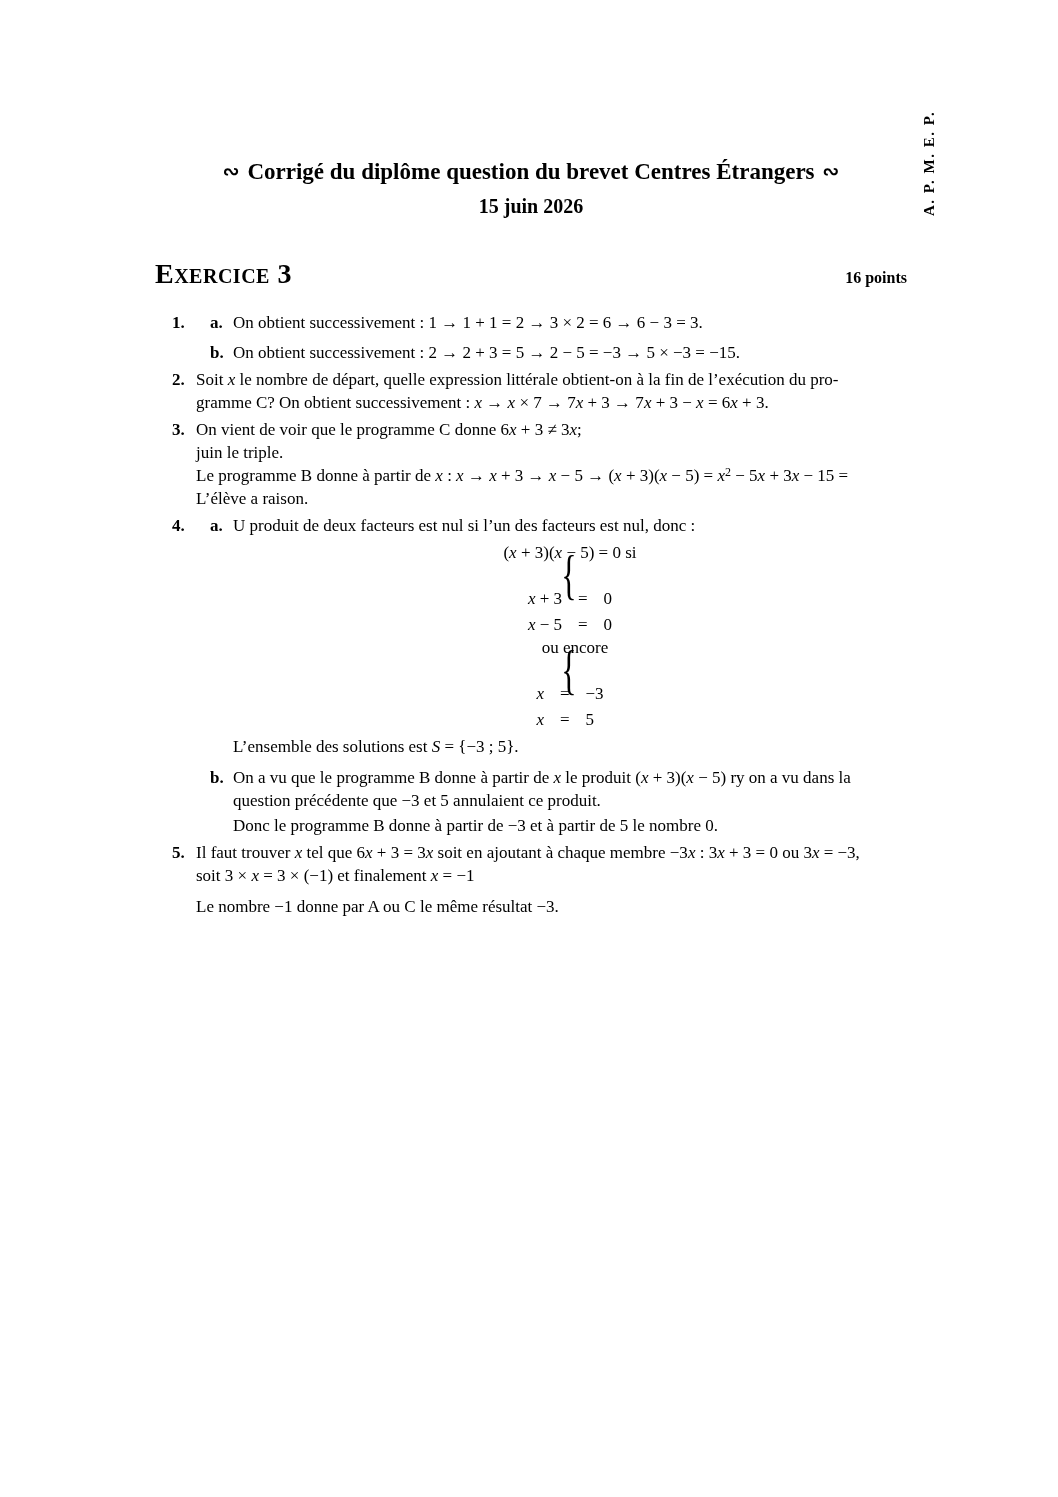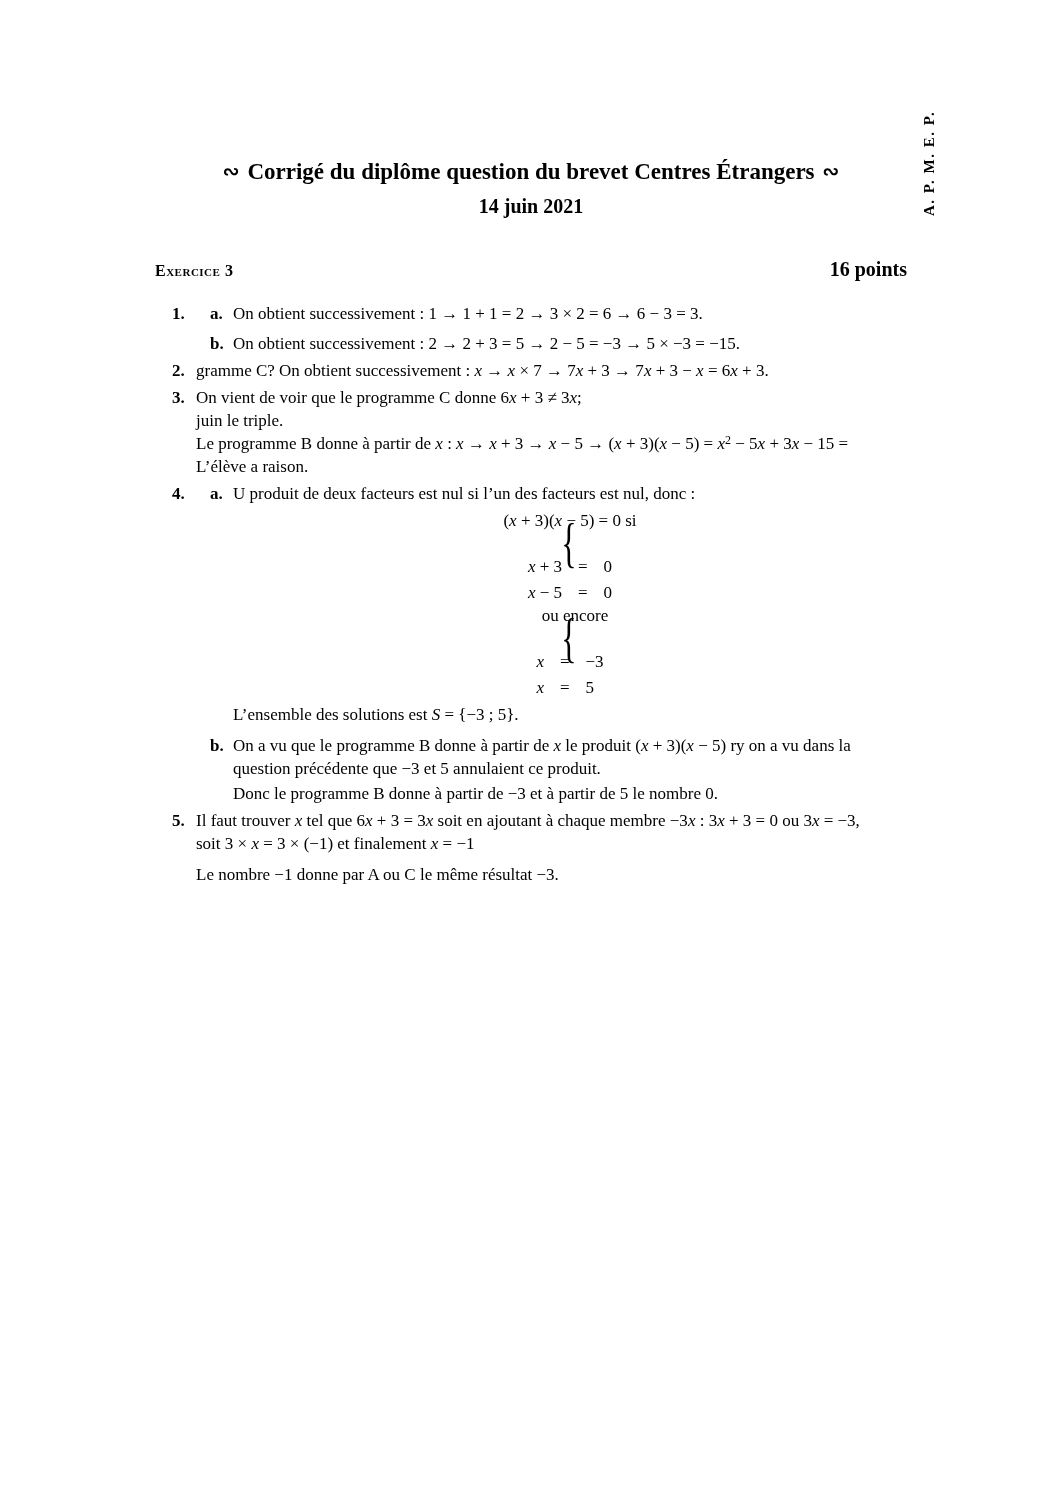--- a/index.html
+++ b/index.html
@@ -14,22 +14,22 @@
     text-align:center;font-weight:bold;font-size:23px;line-height:28px;
   }
   .orn{font-family:"DejaVu Sans", sans-serif;font-size:20px;position:relative;top:-1px;}
   .orn-l{margin-right:8px;}
   .orn-r{margin-left:8px;}
   .doc-subtitle{text-align:center;font-weight:bold;font-size:20px;margin-top:9px;}
   .ex-header{
     display:flex;justify-content:space-between;align-items:baseline;
     margin-top:40px;font-weight:bold;
   }
-  .ex-name{font-variant:small-caps;font-size:16px;letter-spacing:0.5px;}
-  .ex-points{font-size:20px;}
+  .ex-name{font-variant:small-caps;font-size:28px;letter-spacing:0.5px;}
+  .ex-points{font-size:16px;}
   .qlist{margin-top:21px;font-size:17px;line-height:23px;}
   .item{display:flex;margin-top:4px;}
   .inum{flex:none;width:24px;padding-left:17px;font-weight:bold;}
   .ibody{flex:1;min-width:0;}
   .sub{display:flex;}
   .sub + .sub{margin-top:7px;}
   .slet{flex:none;width:23px;padding-left:14px;font-weight:bold;}
   .stext{flex:1;min-width:0;}
   .line{min-height:23px;}
   sup{font-size:12px;line-height:0;vertical-align:5px;}
@@ -50,21 +50,21 @@
 </head>
 <body>
 
 <div class="apmep">A. P. M. E. P.</div>
 
 <div class="content">
 
   <div class="doc-title">
     <span class="orn orn-l">∾</span><span>Corrigé du diplôme question du brevet Centres Étrangers</span><span class="orn orn-r">∾</span>
   </div>
-  <div class="doc-subtitle">14 juin 2021</div>
+  <div class="doc-subtitle">15 juin 2026</div>
 
   <div class="ex-header">
     <span class="ex-name">Exercice 3</span>
     <span class="ex-points">16 points</span>
   </div>
 
   <div class="qlist">
 
     <div class="item">
       <div class="inum">1.</div>
@@ -76,20 +76,21 @@
         <div class="sub">
           <div class="slet">b.</div>
           <div class="stext line">On obtient successivement : 2 → 2 + 3 = 5 → 2 − 5 = −3 → 5 × −3 = −15.</div>
         </div>
       </div>
     </div>
 
     <div class="item">
       <div class="inum">2.</div>
       <div class="ibody">
+        <div class="line">Soit <i>x</i> le nombre de départ, quelle expression littérale obtient-on à la fin de l’exécution du pro-</div>
         <div class="line">gramme C? On obtient successivement : <i>x</i> → <i>x</i> × 7 → 7<i>x</i> + 3 → 7<i>x</i> + 3 − <i>x</i> = 6<i>x</i> + 3.</div>
       </div>
     </div>
 
     <div class="item">
       <div class="inum">3.</div>
       <div class="ibody">
         <div class="line">On vient de voir que le programme C donne 6<i>x</i> + 3 ≠ 3<i>x</i>;</div>
         <div class="line">juin le triple.</div>
         <div class="line">Le programme B donne à partir de <i>x</i> : <i>x</i> → <i>x</i> + 3 → <i>x</i> − 5 → (<i>x</i> + 3)(<i>x</i> − 5) = <i>x</i><sup>2</sup> − 5<i>x</i> + 3<i>x</i> − 15 =</div>

